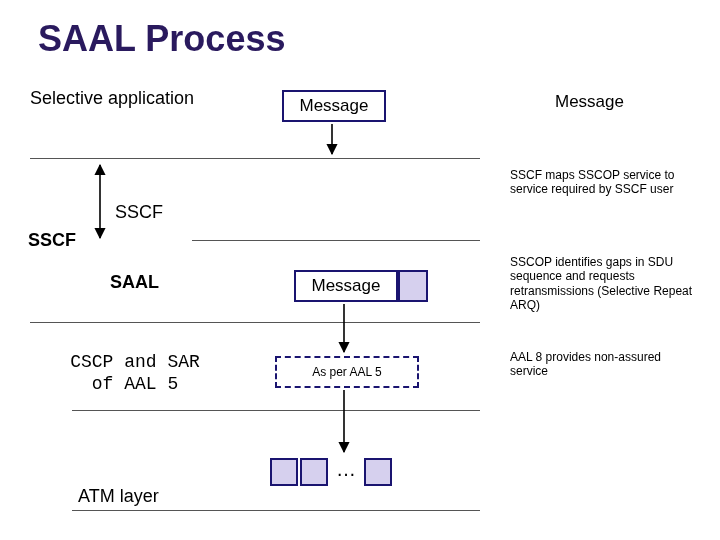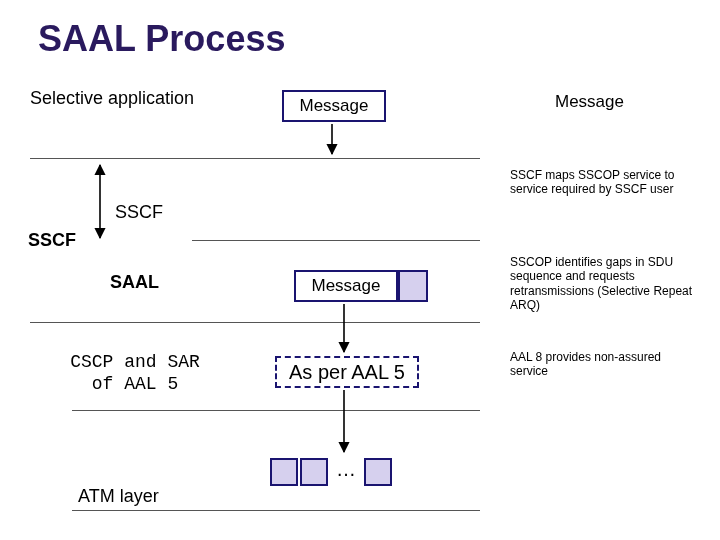--- a/index.html
+++ b/index.html
@@ -52,21 +52,21 @@
     border: 2px solid #1a1470;
     background: #d6d0ee;
     width: 26px;
     height: 28px;
   }
   .dashed-box {
     position: absolute;
     border: 2px dashed #1a1470;
     background: #fff;
     text-align: center;
-    font-size: 20px;
+    font-size: 12px;
     line-height: 28px;
     height: 28px;
   }
   .payload-cell {
     position: absolute;
     border: 2px solid #1a1470;
     background: #d6d0ee;
     width: 24px;
     height: 24px;
   }

